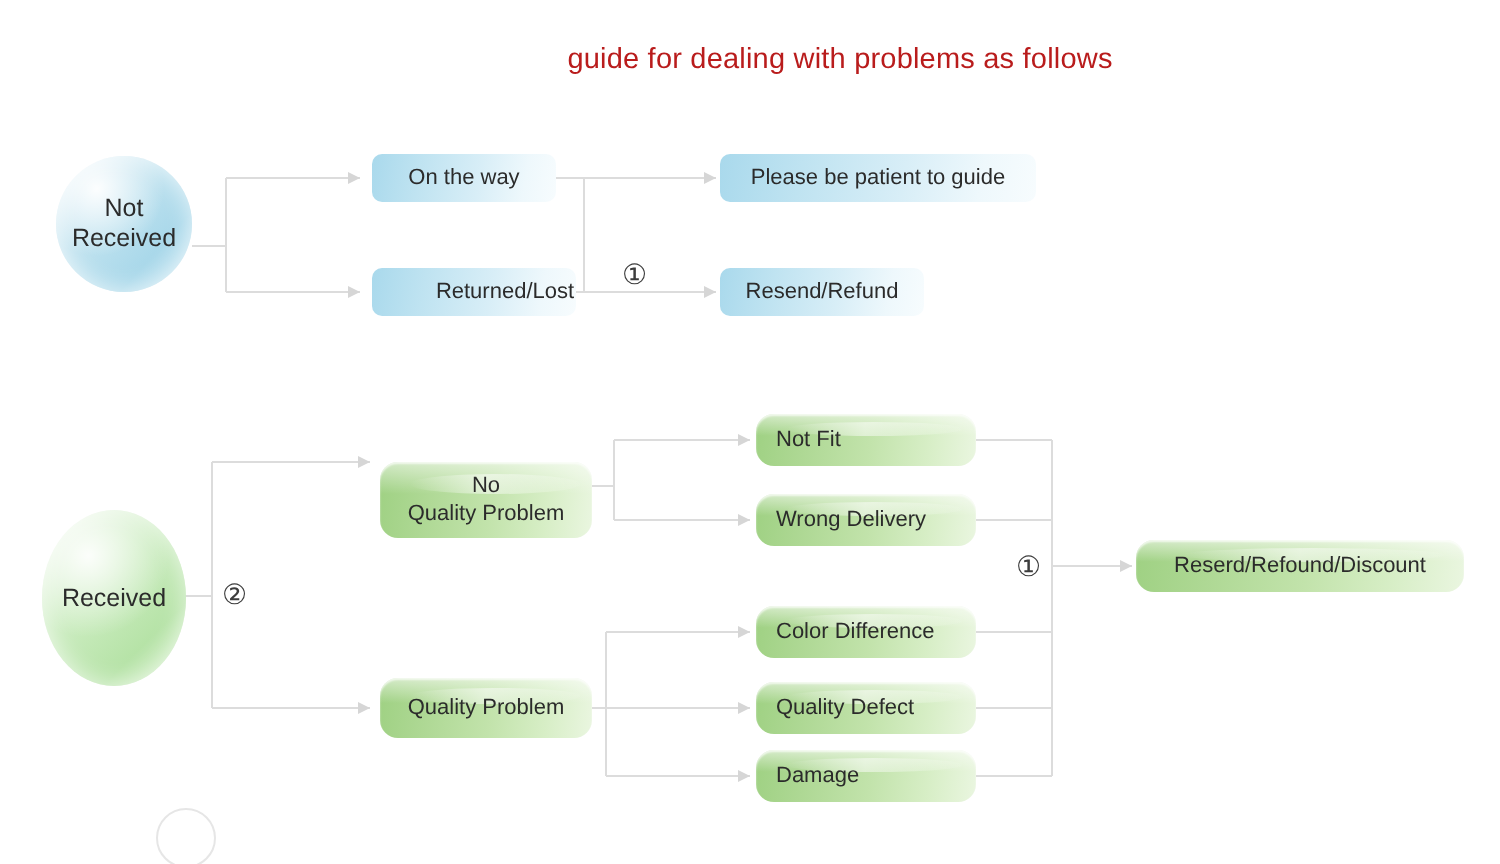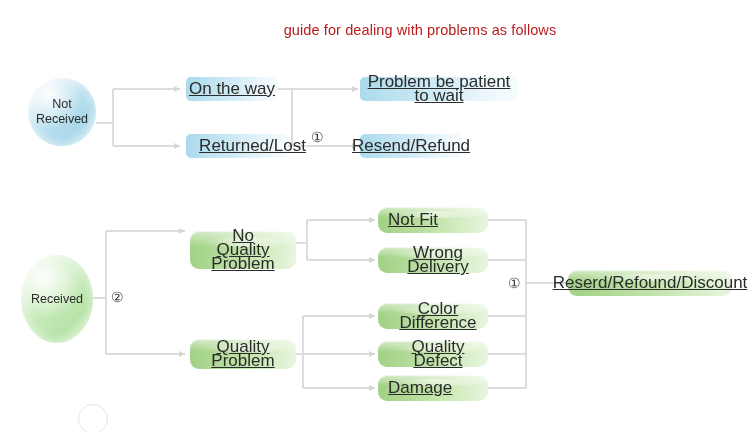--- a/index.html
+++ b/index.html
@@ -65,25 +65,24 @@
   }
 
   
   .node {
     position: absolute;
     box-sizing: border-box;
     display: flex;
     align-items: center;
     text-align: center;
     justify-content: center;
-    font-size: 17px;
+    font-size: 11px;
     line-height: 14px;
     color: #2b2b2b;
     white-space: pre-line;
-    text-decoration: underline;
   }
   .node-blue {
     border-radius: 5px;
     background: linear-gradient(100deg, #a9d9ec 0%, #bfe3f1 26%, #d8eef7 58%, #eef8fc 82%, #f7fcfe 100%);
   }
   .node-green {
     border-radius: 9px;
     background:
       linear-gradient(180deg, rgba(255,255,255,.55) 0%, rgba(255,255,255,0) 42%),
       linear-gradient(96deg, #9fd183 0%, #aed894 22%, #c2e3ab 52%, #d7eec6 78%, #eaf6e0 100%);
@@ -181,21 +180,21 @@
 
   <div class="node node-blue" style="left:186px; top:77px; width:92px; height:24px;">
     <span>On the way</span>
   </div>
 
   <div class="node node-blue" style="left:186px; top:134px; width:102px; height:24px;padding-left:31px;">
     <span>Returned/Lost</span>
   </div>
 
   <div class="node node-blue" style="left:360px; top:77px; width:158px; height:24px;">
-    <span>Problem be patient to wait</span>
+    <span>Please be patient to guide</span>
   </div>
 
   <div class="node node-blue" style="left:360px; top:134px; width:102px; height:24px;">
     <span>Resend/Refund</span>
   </div>
 
   <div class="marker" style="left:311px; top:130px;">①</div>
 
   <div class="sphere sphere-green" style="left:21px; top:255px; width:72px; height:88px;">
     <span>Received</span>

